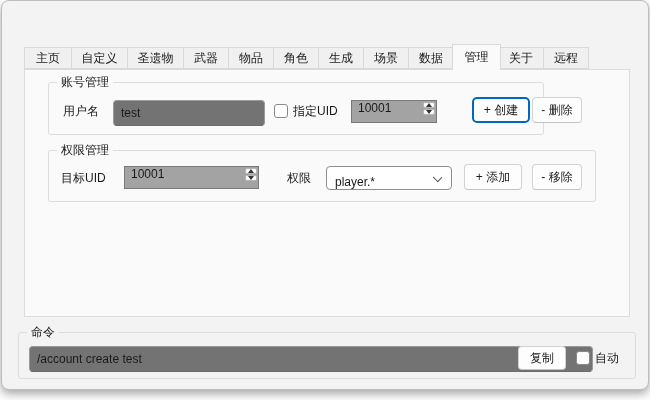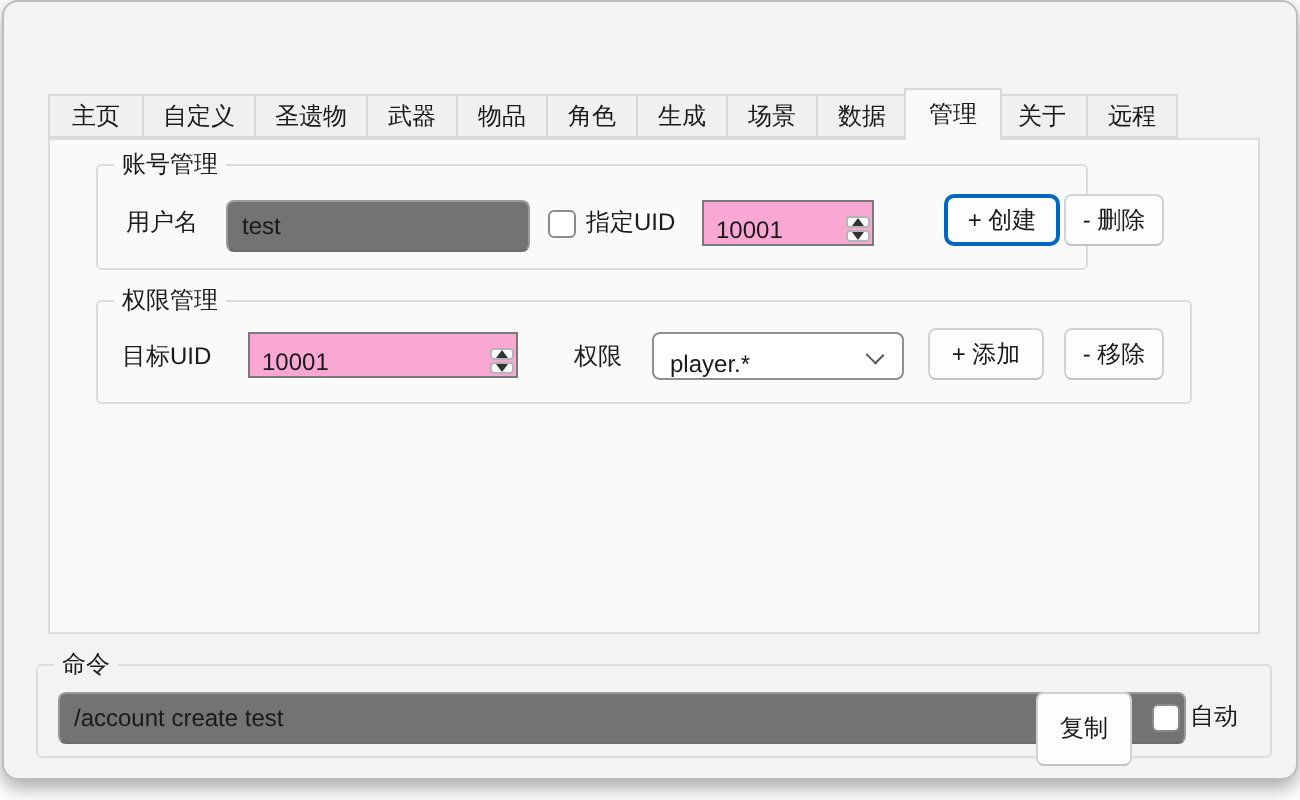--- a/index.html
+++ b/index.html
@@ -37,41 +37,41 @@
   .groupbox { position:absolute; border:1px solid #dcdcdc; border-radius:3px; }
   .group-label { position:absolute; top:-8px; left:8px; padding:0 4px; background:#fafafa;
     font-size:12px; line-height:15px; color:#1a1a1a; }
 
   .field-label { position:absolute; font-size:12px; line-height:15px; color:#1a1a1a; white-space:nowrap; }
 
   .textbox { position:absolute; height:23px; background:#737373; border:1px solid #9a9a9a;
     border-bottom-color:#6b6b6b; border-radius:4px; padding:12px 7px; font-size:12px;
     font-family:"Liberation Sans","DejaVu Sans",sans-serif; color:#1a1a1a; outline:none; }
 
-  .updown { position:absolute; height:23px; background:#f9a8d4; border:1px solid #7a7a7a;
-    display:flex; align-items:flex-end; }
+  .updown { position:absolute; height:23px; background:#a3a3a3; border:1px solid #7a7a7a;
+    display:flex; align-items:flex-start; }
   .updown .val { flex:1; display:flex; align-items:center; padding-left:6px; font-size:12px; }
   .spinner { width:14px; display:flex; flex-direction:column; justify-content:space-between; padding:1px; gap:1px; }
   .spinbtn { flex:1; border:1px solid #b5b5b5; border-radius:2px; background:#fdfdfd;
     display:flex; align-items:center; justify-content:center; cursor:default; }
   .arr-up { width:0; height:0; border-left:3px solid transparent; border-right:3px solid transparent; border-bottom:4px solid #333; }
   .arr-dn { width:0; height:0; border-left:3px solid transparent; border-right:3px solid transparent; border-top:4px solid #333; }
 
   .combobox { position:absolute; height:24px; background:#fff; border:1px solid #8f8f8f;
     border-radius:4px; display:flex; align-items:flex-end; padding-left:8px; font-size:12px; cursor:default; }
   .chevron { position:absolute; right:10px; top:7px; width:7px; height:7px;
     border-right:1.3px solid #555; border-bottom:1.3px solid #555; transform:rotate(45deg) scale(1,0.9); }
 
   .btn { position:absolute; height:26px; background:#fdfdfd; border:1px solid #d2d2d2;
     border-bottom-color:#c2c2c2; border-radius:4px; font-size:12px; color:#1a1a1a;
     display:flex; align-items:center; justify-content:center; cursor:default; white-space:nowrap;
     font-family:"Liberation Sans","DejaVu Sans",sans-serif; }
   .btn.accent { border:2px solid #0067c0; border-radius:5px; }
 
-  .checkbox-row { position:absolute; display:flex; align-items:flex-end; gap:5px; }
+  .checkbox-row { position:absolute; display:flex; align-items:flex-start; gap:5px; }
   .checkbox { width:14px; height:14px; background:#fff; border:1px solid #8a8a8a; border-radius:3px; flex:0 0 auto; }
   .checkbox-label { font-size:12px; line-height:15px; white-space:nowrap; }
 
   .cmd-group { background:transparent; }
   .cmd-group .group-label { background:#f3f3f3; }
 </style>
 </head>
 <body>
 
 <div class="window">
@@ -138,20 +138,20 @@
       </div>
       <div class="btn" style="left:415px; top:13px; width:58px;">+ 添加</div>
       <div class="btn" style="left:483px; top:13px; width:50px;">- 移除</div>
     </div>
 
   </div>
 
   <div class="groupbox cmd-group" style="left:16px; top:331px; width:618px; height:47px;">
     <span class="group-label">命令</span>
     <input class="textbox" style="left: 10px; top: 13px; width: 564px; height: 24px;" value="/account create test">
-    <div class="btn" style="left:499px; top:13px; width:48px; height:37px;">复制</div>
+    <div class="btn" style="left:499px; top:13px; width:48px; height:24px;">复制</div>
     <div class="checkbox-row" style="left:557px; top:18px;">
       <span class="checkbox"></span>
       <span class="checkbox-label">自动</span>
     </div>
   </div>
 
 </div>
 
 </body></html>

